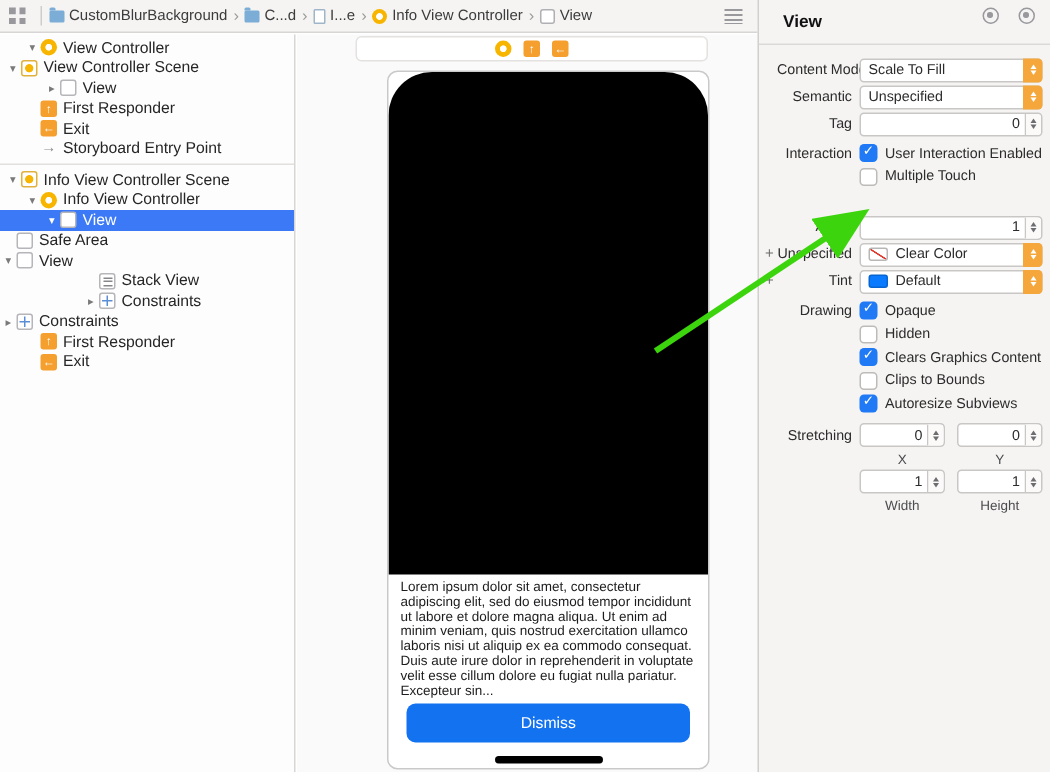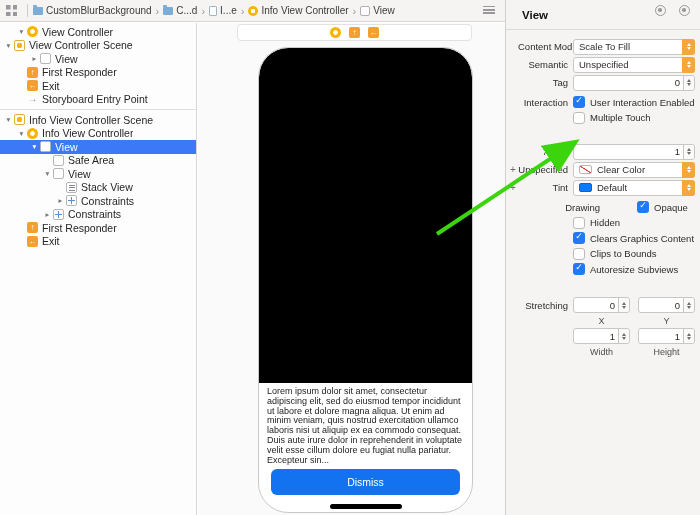--- a/index.html
+++ b/index.html
@@ -40,21 +40,21 @@
   .sidebar { position:absolute; left:0; top:23px; width:197px; bottom:0; background:#fdfdfd;
              border-right:1px solid #d8d6d4; padding-top:2px; overflow:hidden; }
   .srow { display:flex; align-items:center; height:13.5px; font-size:10.5px; color:#262626;
           padding-right:2px; cursor:default; }
   .srow.sel { background:#3b79f7; color:#fff; }
   .srow.sel .disc::before { color:#fff; }
   .disc { width:11px; flex:none; text-align:center; font-size:7.5px; }
   .disc.open::before { content:"▾"; color:#7a7a7a; }
   .disc.closed::before { content:"▸"; color:#7a7a7a; }
   .ind0 { padding-left:3px; } .ind1 { padding-left:16px; } .ind2 { padding-left:29px; }
-  .ind3 { padding-left:42px; } .ind4 { padding-left:55px; }
+  .ind3 { } .ind4 { padding-left:55px; }
   .ti { width:11px; height:11px; margin-right:4px; flex:none; border-radius:2px; position:relative; }
   .ti-scene { background:radial-gradient(circle at 50% 50%, #f7b500 0 2.5px, #fff 3px);
               border:1px solid #e0b13d; }
   .ti-vc { border-radius:50%; background:radial-gradient(circle at 50% 50%, #fff 0 2px, #f7b500 2.5px); }
   .ti-view { background:#fff; border:1px solid #b6b6ba; }
   .ti-resp { background:#f49f2e; color:#fff; font-size:8px; line-height:11px; text-align:center; }
   .ti-resp::before { content:"↑"; }
   .ti-exit { background:#f49f2e; color:#fff; font-size:8px; line-height:11px; text-align:center; }
   .ti-exit::before { content:"←"; }
   .ti-entry { color:#8e8e93; font-size:10px; line-height:10px; text-align:center; }
@@ -73,21 +73,21 @@
   .scene-dock { position:absolute; left:39px; top:1px; width:235px; height:17px; background:#fff;
                 border:1px solid #e4e2e0; border-radius:4px; display:flex; align-items:center;
                 justify-content:center; gap:8px; }
   .dock-ic { width:11px; height:11px; border-radius:2px; flex:none; }
   .dock-vc { border-radius:50%; background:radial-gradient(circle at 50% 50%, #fff 0 2px, #f7b500 2.5px); }
   .dock-fr { background:#f49f2e; color:#fff; font-size:8px; line-height:11px; text-align:center; }
   .dock-fr::before { content:"↑"; }
   .dock-ex { background:#f49f2e; color:#fff; font-size:8px; line-height:11px; text-align:center; }
   .dock-ex::before { content:"←"; }
   .device { position:absolute; left:60px; top:24px; width:215px; height:466px; background:#fff;
-            border:1px solid #c9c9c9; border-radius:30px; overflow:hidden; }
+            border:1px solid #c9c9c9; border-radius:7px; overflow:hidden; }
   .screen-black { height:335px; background:#000; border-radius:29px 29px 0 0; }
   .sheet { padding:4px 8px 0; }
   .lorem { font-size:9px; line-height:9.8px; color:#1c1c1e; }
   .dismiss-btn { display:block; width:calc(100% - 8px); margin:4px auto 0; height:26px;
                  background:#1372f0; color:#fff; border:none; border-radius:6px; font-size:10.5px;
                  font-family:"Liberation Sans", sans-serif; }
   .home-indicator { width:72px; height:5px; background:#000; border-radius:3px; margin:9px auto 0; }
 
   
   .inspector { position:absolute; left:505px; top:0; width:195px; bottom:0; background:#f5f4f3;
@@ -367,21 +367,21 @@
         <div class="popup">
           <span class="swatch swatch-tint"></span>
           <span class="popup-text">Default</span>
           <span class="popup-cap">
               <i class="tri-up"></i>
               <i class="tri-dn"></i>
             </span>
         </div>
       </div>
 
-      <div class="irow cbrow" style="margin-top:4px;gap:32px;">
+      <div class="irow cbrow" style="margin-top:4px;">
         <span class="plusgap"></span>
         <span class="ilabel">Drawing</span>
         <div class="ictl">
           <span class="cb on"></span>
           <span class="cblabel">Opaque</span>
         </div>
       </div>
       <div class="irow cbrow">
         <span class="plusgap"></span>
           <span class="ilabel"></span>
@@ -408,21 +408,21 @@
       </div>
       <div class="irow cbrow">
         <span class="plusgap"></span>
           <span class="ilabel"></span>
         <div class="ictl">
           <span class="cb on"></span>
           <span class="cblabel">Autoresize Subviews</span>
         </div>
       </div>
 
-      <div class="irow" style="margin-top:20px;">
+      <div class="irow" style="margin-top:5px;">
         <span class="plusgap"></span>
         <span class="ilabel">Stretching</span>
         <div class="ictl dual">
           <div class="stepfield">
             <span class="stepval">0</span>
             <span class="stepper">
                 <i class="s-up"></i>
                 <i class="s-dn"></i>
               </span>
           </div>

